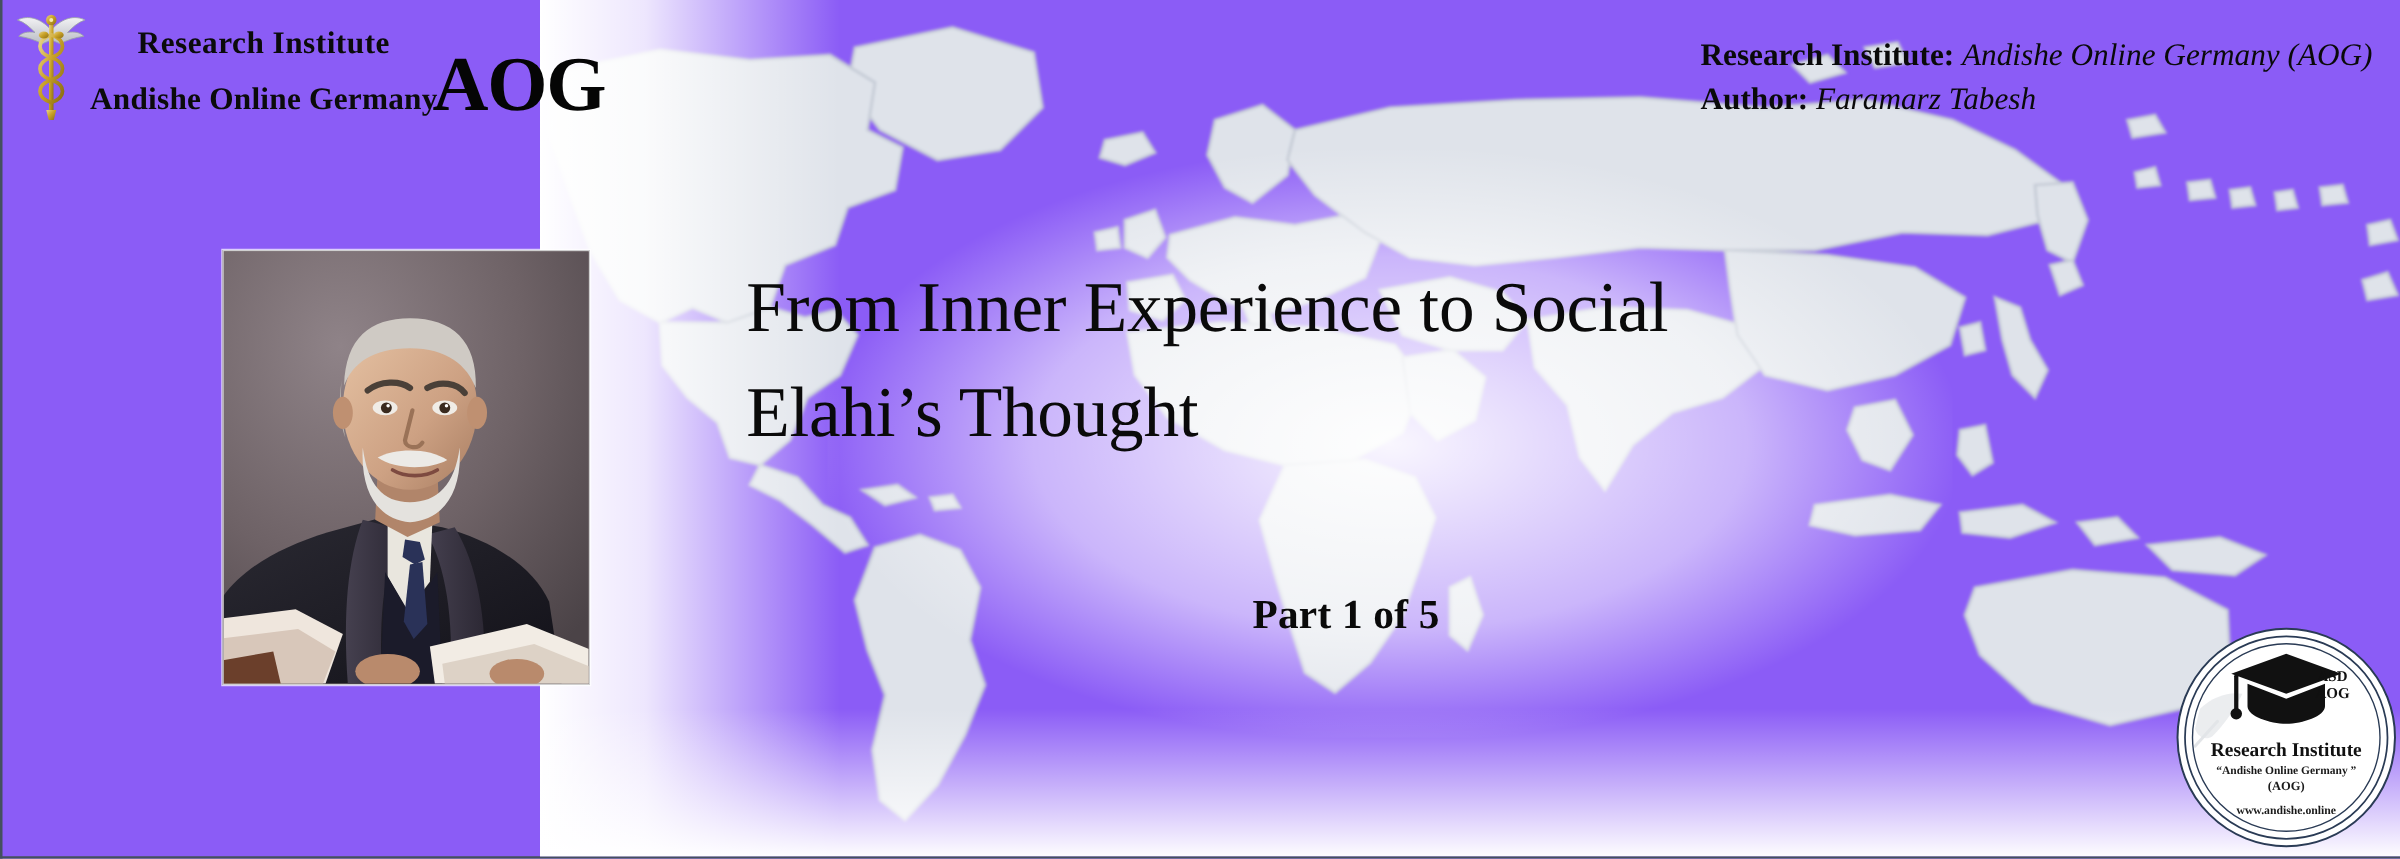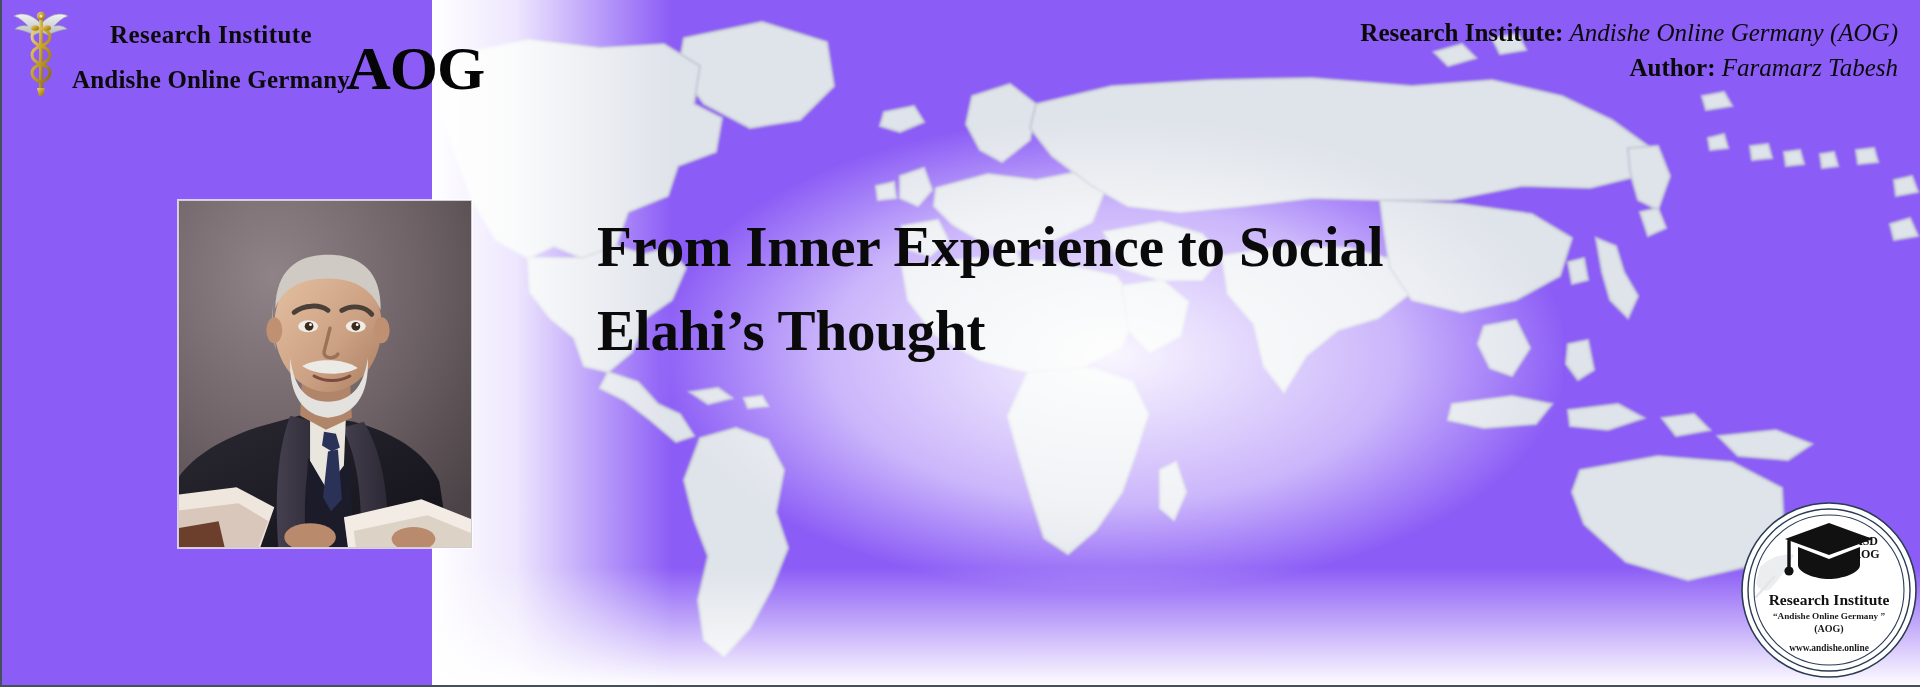--- a/index.html
+++ b/index.html
@@ -63,22 +63,22 @@
   }
   .logo-aog {
     font-family:"Liberation Serif", serif;
     font-weight:bold; font-size:62px; line-height:0.95;
     color:#050505; letter-spacing:-1px;
     align-self:flex-end; padding-bottom:2px; margin-left:-4px;
   }
 
   
   .meta-block {
-    position:absolute; right:22px; top:16px;
-    text-align:right; line-height:1.38;
+    position:absolute; right:22px; top:28px;
+    text-align:left; line-height:1.38;
   }
   .meta-row {
     font-size:25px; color:#0a0a0a; white-space:nowrap;
   }
   .meta-label { font-weight:bold; }
   .meta-value { font-style:italic; }
 
   
   .portrait {
     position:absolute; left:176px; top:200px;
@@ -90,21 +90,21 @@
   }
   .portrait svg { display:block; width:100%; height:100%; }
 
   
   .title-block {
     position:absolute; left:595px; top:205px;
     width:1000px;
   }
   .title-line {
     font-family:"Liberation Serif", serif;
-    font-weight:bold;
+    font-weight:normal;
     font-size:57px;
     line-height:1.48;
     color:#0a0a0a;
     letter-spacing:-0.2px;
     white-space:nowrap;
   }
   .subtitle {
     position:absolute; left:1000px; top:474px;
     font-family:"Liberation Serif", serif;
     font-weight:bold; font-size:33px; color:#0a0a0a;
@@ -359,20 +359,21 @@
       <ellipse cx="236" cy="340" rx="22" ry="12" fill="#b98a6c"></ellipse>
 
       <path d="M-6 330 L40 322 L46 348 L-6 348 Z" fill="#6b3f2b"></path>
     </svg>
   </div>
 
   <div class="title-block">
     <div class="title-line">From Inner Experience to Social</div>
     <div class="title-line">Elahi’s Thought</div>
   </div>
+  <div class="subtitle">Part 1 of 5</div>
 
   <div class="seal">
     <svg viewBox="0 0 178 178" aria-hidden="true">
       <circle cx="89" cy="89" r="87" fill="#ffffff" stroke="#2a3b55" stroke-width="1.6"></circle>
       <circle cx="89" cy="89" r="81" fill="none" stroke="#2a3b55" stroke-width="1.4"></circle>
       <circle cx="89" cy="89" r="75" fill="none" stroke="#2a3b55" stroke-width="1.1"></circle>
 
       <g opacity="0.28">
         <path d="M20 66 C30 56 44 52 54 54 C48 66 40 78 30 88 C24 92 18 88 16 82 Z" fill="#b9bfc8"></path>
         <path d="M16 96 L34 76" stroke="#9aa3ae" stroke-width="2.4" stroke-linecap="round"></path>

